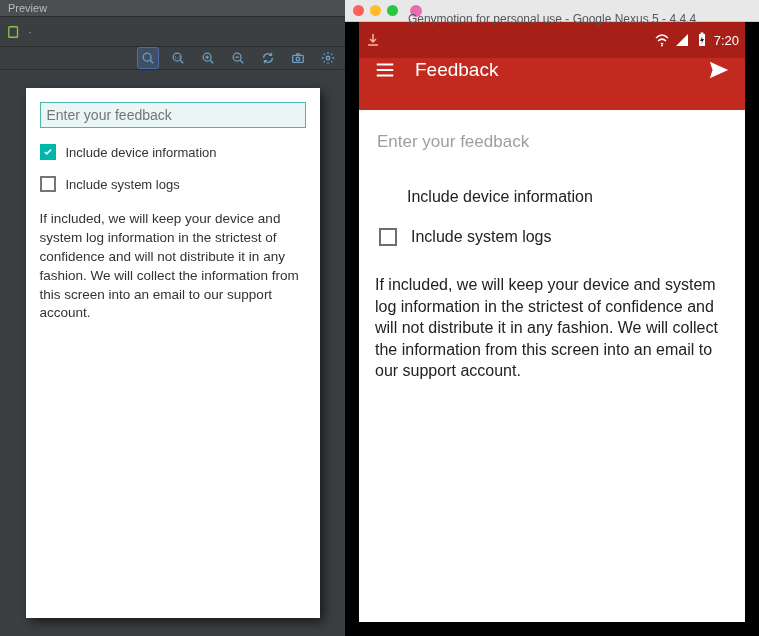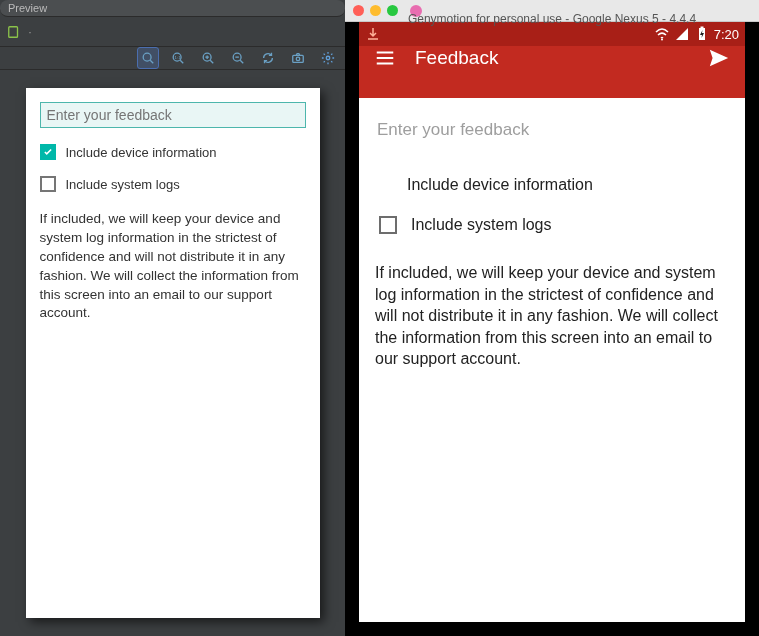--- a/index.html
+++ b/index.html
@@ -22,21 +22,20 @@
   }
   .as-tab {
     height: 18px;
     background: #4b4e50;
     color: #bbb;
     font-size: 11px;
     padding: 2px 8px;
     display: flex;
     align-items: center;
     border-bottom: 1px solid #2b2b2b;
-    border-radius: 8px;
   }
   .as-toolbar {
     height: 30px;
     background: #3c3f41;
     border-bottom: 1px solid #2b2b2b;
     display: flex;
     align-items: center;
     gap: 6px;
     padding: 0 6px;
   }
@@ -172,21 +171,21 @@
     padding: 0 14px 14px;
     background: #000;
   }
   .emu-phone {
     width: 100%;
     background: #fff;
     display: flex;
     flex-direction: column;
   }
   .status-bar {
-    height: 24px;
+    height: 36px;
     background: #a81f17;
     display: flex;
     align-items: center;
     justify-content: space-between;
     padding: 0 6px;
   }
   .status-left, .status-right {
     display: flex; align-items: center; gap: 4px;
     color: #fff; font-size: 13px;
   }

